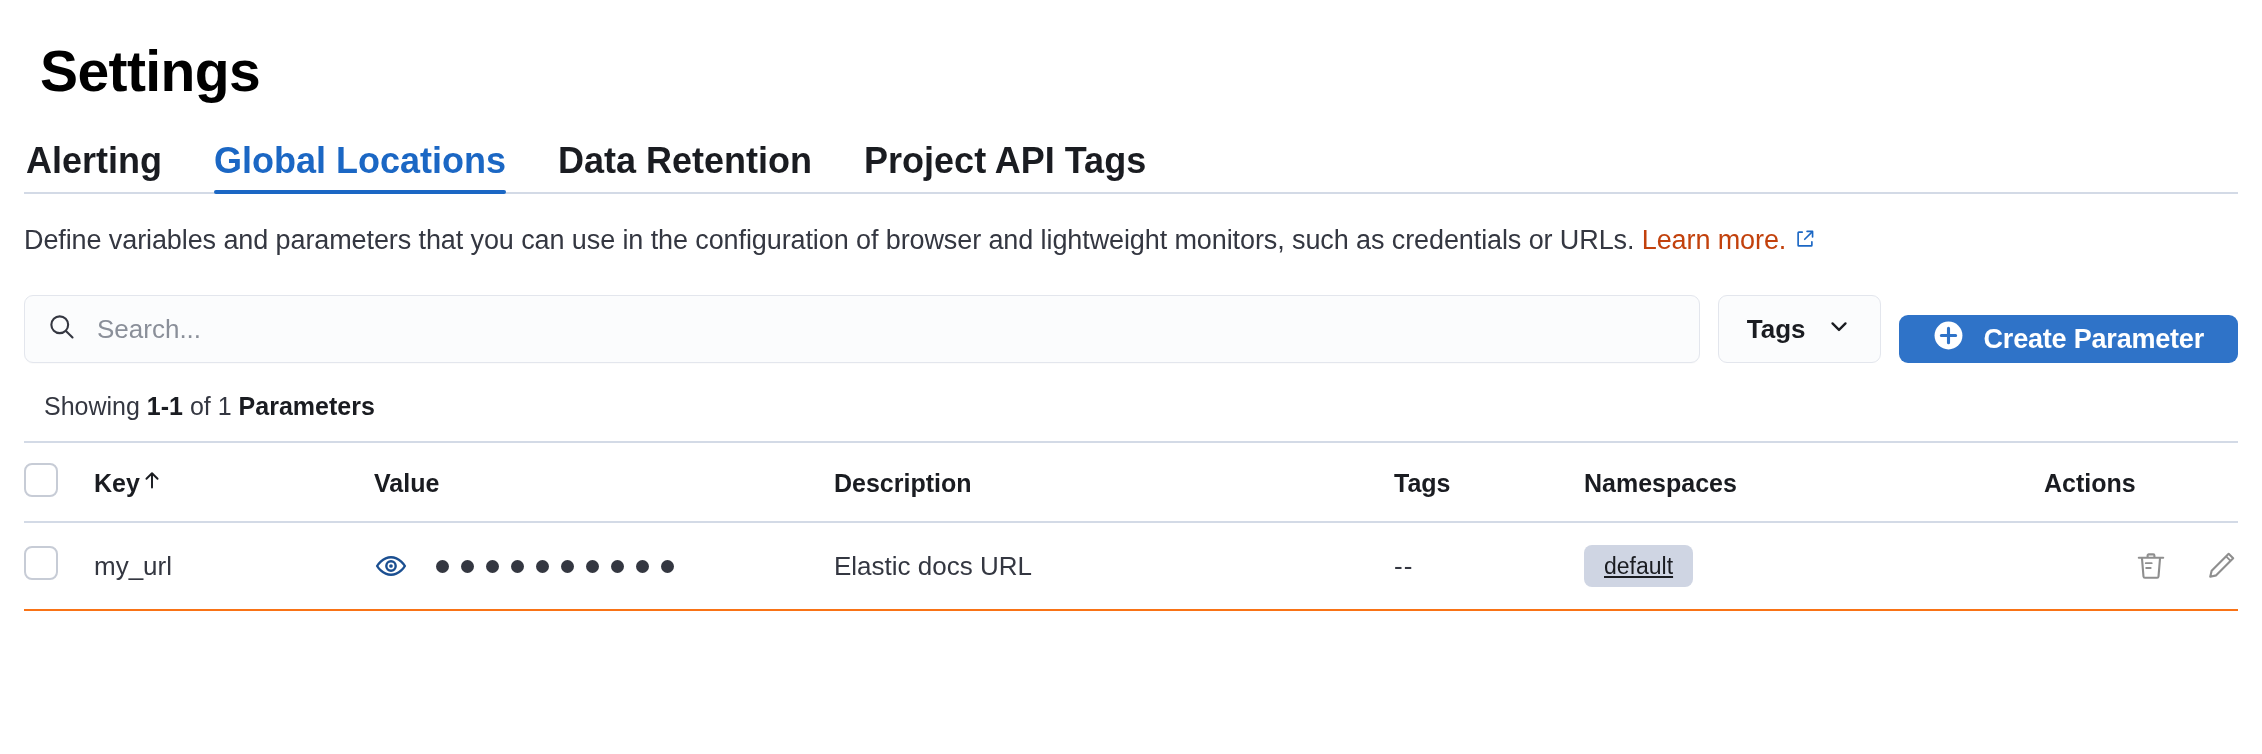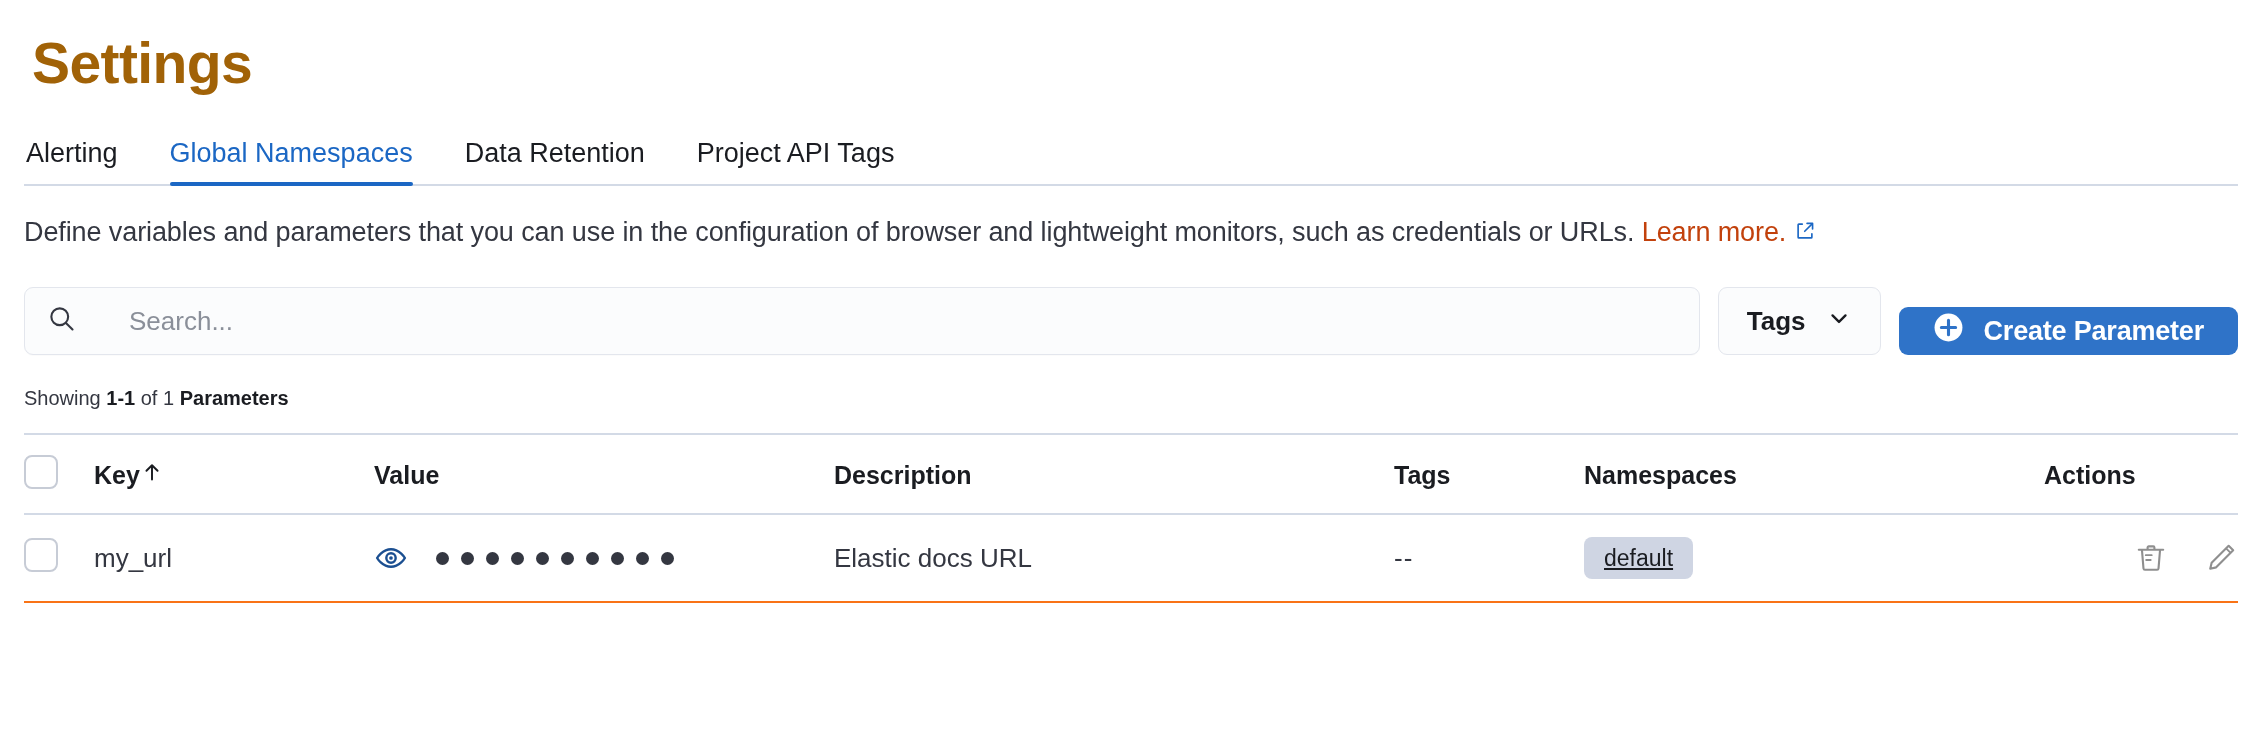--- a/index.html
+++ b/index.html
@@ -17,43 +17,43 @@
   .page {
     position: relative;
     width: 2262px;
     height: 754px;
     background: #fff;
     padding: 0 24px;
   }
 
   
   .page-title {
-    margin: 8px;
+    margin: 16px;
     padding-top: 22px;
     font-size: 57px;
     line-height: 66px;
     font-weight: 700;
     letter-spacing: -0.6px;
-    color: #a16207;
+    color: #000000;
   }
 
   
   .tabs {
     margin-top: 28px;
     display: flex;
     align-items: flex-end;
     gap: 0;
     border-bottom: 2px solid #d3dae6;
     height: 62px;
     padding-left: 2px;
   }
   .tab {
     position: relative;
-    font-size: 27px;
-    font-weight: 400;
+    font-size: 36px;
+    font-weight: 700;
     color: #1a1c21;
     padding: 0 26px 16px 26px;
     cursor: pointer;
     white-space: nowrap;
     line-height: 30px;
   }
   .tab:first-child { padding-left: 0; }
   .tab.active { color: #1b67c4; }
   .tab.active::after {
     content: "";
@@ -105,21 +105,20 @@
     box-shadow: 0 1px 1px rgba(0,0,0,0.02);
   }
   .search-box input {
     flex: 1;
     border: none;
     outline: none;
     background: transparent;
     font-family: "Liberation Sans", sans-serif;
     font-size: 26px;
     color: #343741;
-    margin-left: 32px;
   }
   .search-box input::placeholder { color: #8a8f99; }
 
   .tags-button {
     flex: 0 0 auto;
     display: flex;
     align-items: center;
     justify-content: center;
     gap: 20px;
     background: #fbfcfd;
@@ -148,23 +147,24 @@
     font-weight: 700;
     color: #ffffff;
     cursor: pointer;
     letter-spacing: -0.2px;
     margin-top: 20px;
   }
 
   
   .showing {
     margin-top: 28px;
-    font-size: 20px;
+    font-size: 25px;
     color: #343741;
     line-height: 30px;
+    margin-left: 20px;
   }
   .showing b { font-weight: 700; color: #1a1c21; }
 
   
   .table {
     margin-top: 20px;
     width: 100%;
     border-collapse: collapse;
     table-layout: fixed;
   }
@@ -257,21 +257,21 @@
 
 <div class="page">
 
   <h1 class="page-title">Settings</h1>
 
   <div class="tabs">
     <div class="tab">
       <span>Alerting</span>
     </div>
     <div class="tab active">
-      <span>Global Namespaces</span>
+      <span>Global Locations</span>
     </div>
     <div class="tab">
       <span>Data Retention</span>
     </div>
     <div class="tab">
       <span>Project API Tags</span>
     </div>
   </div>
 
   <div class="description">

